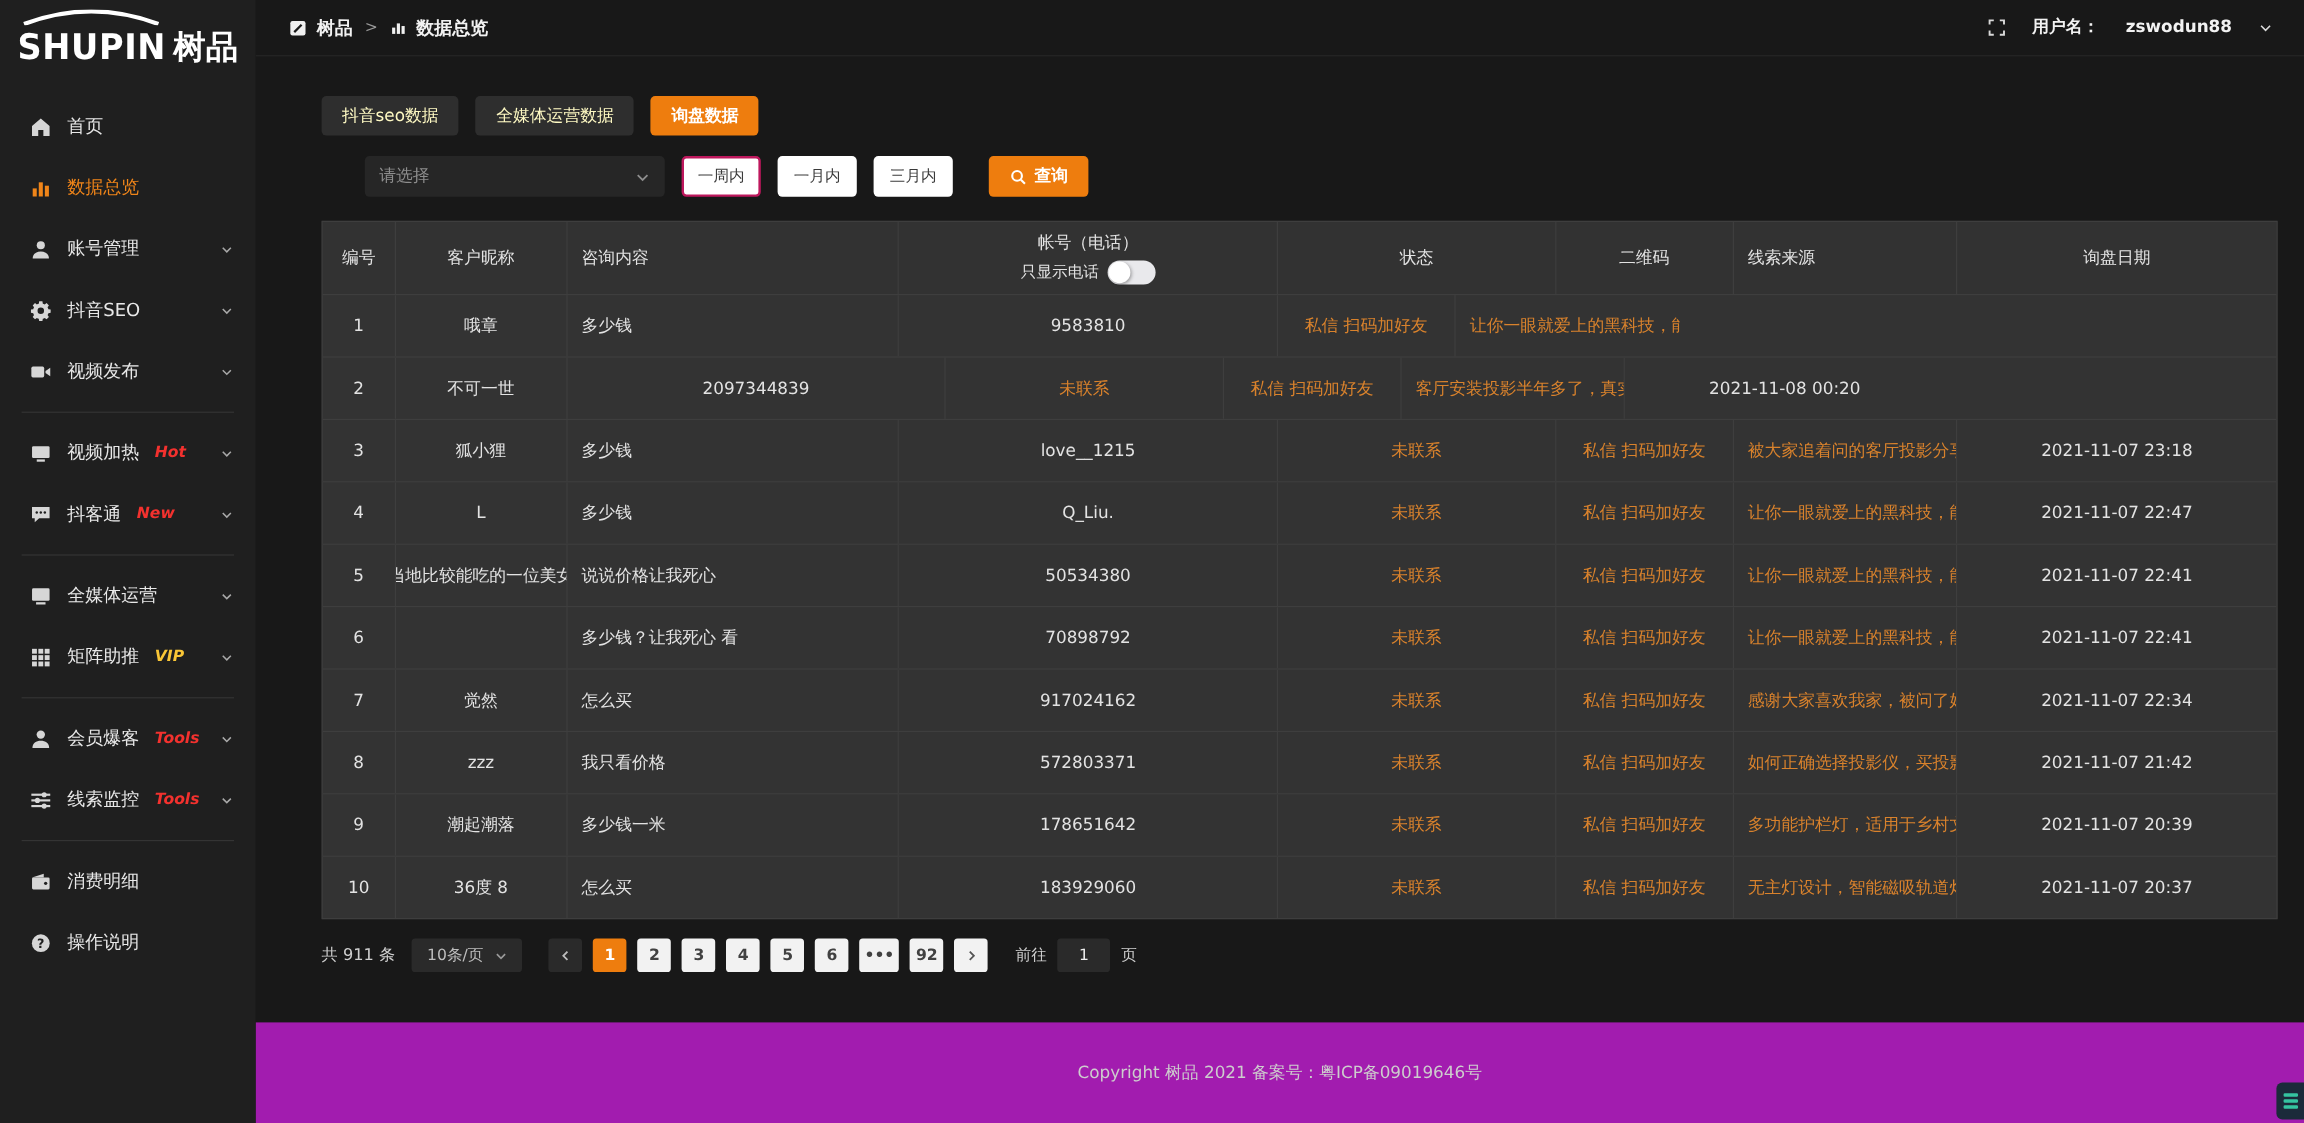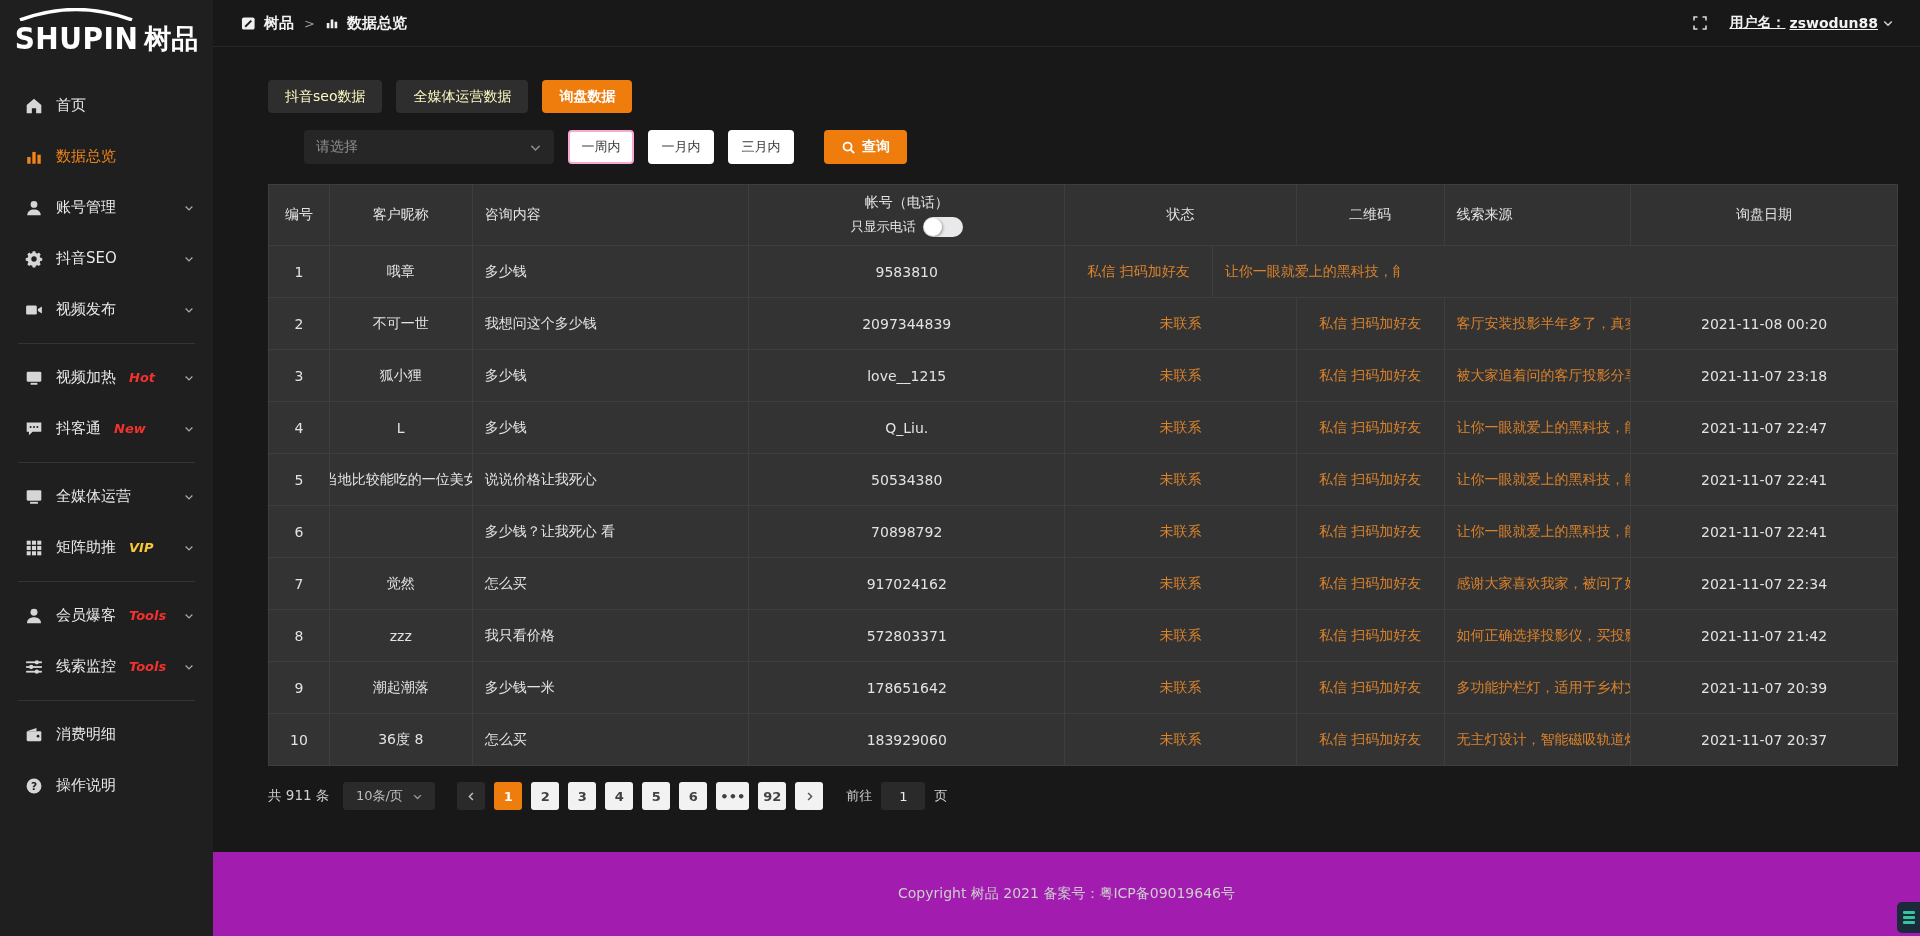--- a/index.html
+++ b/index.html
@@ -23,33 +23,33 @@
   .badge.yellow { color:#f9c636; }
   .arrow { margin-left:auto; color:#a8a8a8; display:flex; }
   .menu-divider { height:1px; background:#343434; margin:8px 18px; }
 
   
   .topbar { position:absolute; left:213px; top:0; right:0; height:47px; background:#181818; border-bottom:1px solid #272727; display:flex; align-items:center; justify-content:space-between; padding:0 26px 0 28px; z-index:2; }
   .breadcrumb { display:flex; align-items:center; gap:8px; color:#f2f2f2; font-size:15px; font-weight:700; }
   .crumb-sep { color:#9a9a9a; font-weight:400; font-size:13px; margin:0 2px; }
   .crumb-ico { display:flex; }
   .user-area { display:flex; align-items:center; gap:22px; color:#f2f2f2; font-size:14px; font-weight:700; }
-  .user-name { display:flex; align-items:center; gap:4px; cursor:pointer;text-decoration:underline; }
+  .user-name { display:flex; align-items:center; gap:22px; cursor:pointer; }
 
   
   .content { position:absolute; left:213px; top:48px; right:0; bottom:0; padding:0 22px 0 55px; }
 
   .tabs { display:flex; gap:14px; margin-top:32px; }
   .tab { height:33px; padding:0 17px; border-radius:4px; background:#2e2e2e; color:#fef9c3; font-size:14px; display:flex; align-items:center; cursor:pointer; }
   .tab.active { background:#ee7d0e; color:#fff; font-weight:700; }
 
   .filters { display:flex; align-items:center; margin-top:17px;padding-left:36px; }
   .select { width:250px; height:34px; background:#262626; border-radius:4px; color:#8d8d8d; font-size:14px; display:flex; align-items:center; justify-content:space-between; padding:0 12px; cursor:pointer; }
   .range-btn { width:66px; height:34px; background:#fff; border-radius:4px; color:#3a3a3a; font-size:13px; display:flex; align-items:center; justify-content:center; margin-left:14px; cursor:pointer; }
-  .range-btn.active { border:2px solid #f9a8d4; }
+  .range-btn.active { border:2px solid #be185d; }
   .search-btn { height:34px; padding:0 17px; margin-left:30px; background:#ee7d0e; border:none; border-radius:4px; color:#fff; font-size:14px; font-weight:700; display:flex; align-items:center; gap:6px; cursor:pointer; font-family:inherit; }
 
   
   .table { margin-top:20px; border:1px solid #3e3e3e; background:#333; }
   .tr { display:flex; height:52px; border-top:1px solid #3e3e3e; }
   .tr.head { height:60px; border-top:none; background:#323232; }
   .td { display:flex; align-items:center; justify-content:center; font-size:14px; color:#e3e3e3; border-right:1px solid #3e3e3e; padding:0 8px; overflow:hidden; white-space:nowrap; }
   .td:last-child { border-right:none; }
   .c0{width:3.74%;} .c1{width:8.77%;} .c2{width:17.0%;} .c3{width:19.39%;}
   .c4{width:14.23%;} .c5{width:9.08%;} .c6{width:11.47%;} .c7{width:16.32%;}
@@ -364,21 +364,20 @@
             <div class="td c0">1</div>
             <div class="td c1">哦章</div>
             <div class="td c2 left">多少钱</div>
             <div class="td c3">9583810</div>
             <div class="td c5 orange">私信 扫码加好友</div>
             <div class="td c6 left orange">让你一眼就爱上的黑科技，能...</div>
           </div>
           <div class="tr">
             <div class="td c0">2</div>
             <div class="td c1">不可一世</div>
-            <div class="td c2 left">我想问这个多少钱</div>
             <div class="td c3">2097344839</div>
             <div class="td c4 orange">未联系</div>
             <div class="td c5 orange">私信 扫码加好友</div>
             <div class="td c6 left orange">客厅安装投影半年多了，真实...</div>
             <div class="td c7">2021-11-08 00:20</div>
           </div>
           <div class="tr">
             <div class="td c0">3</div>
             <div class="td c1">狐小狸</div>
             <div class="td c2 left">多少钱</div>

